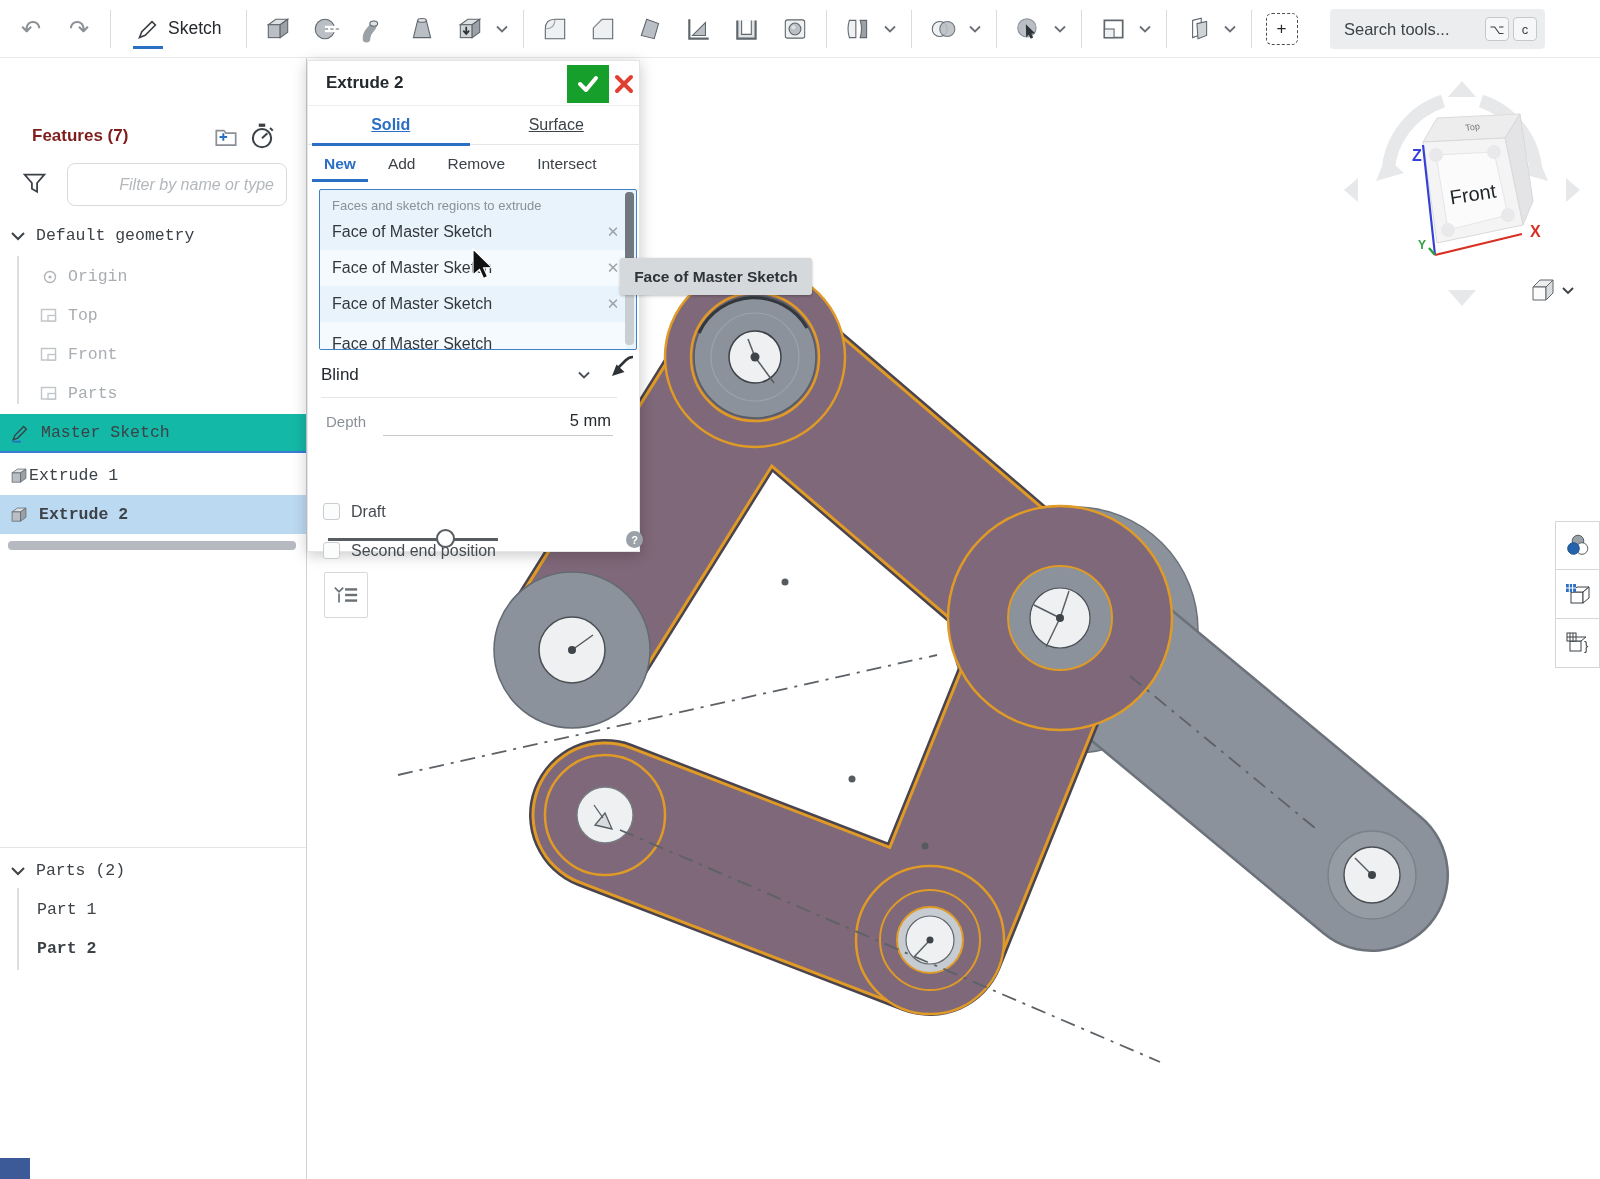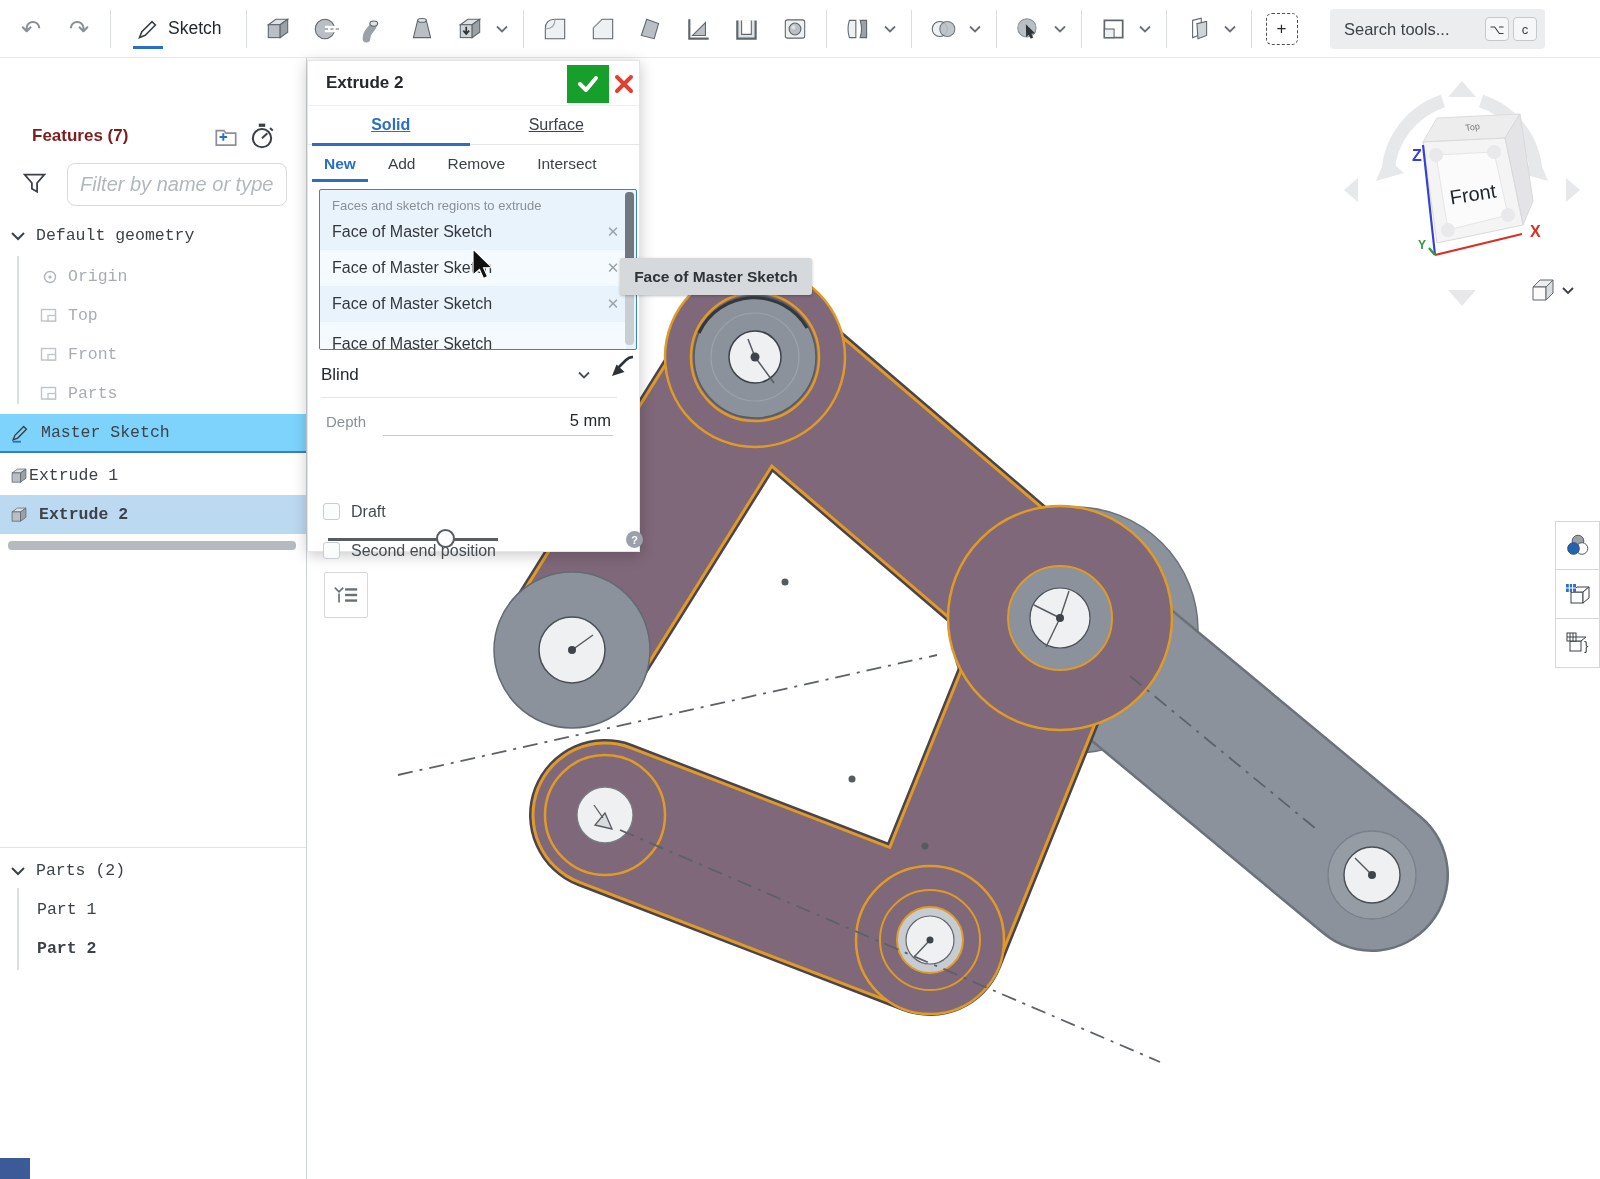--- a/index.html
+++ b/index.html
@@ -23,26 +23,26 @@
     font-size:13px;color:#3c4247;display:flex;align-items:center;justify-content:center;margin-left:4px;}
   .dashplus{width:30px;height:30px;border:1.6px dashed #4a4f55;border-radius:6px;display:flex;
     align-items:center;justify-content:center;font-size:17px;color:#24292e;flex:0 0 auto;cursor:pointer;}
   
   .lpanel{position:absolute;left:0;top:58px;width:307px;bottom:0;background:#fff;
     border-right:1px solid #cfd2d5;z-index:10;box-sizing:border-box;}
   .ptitle{position:absolute;left:32px;top:68px;font-size:17px;font-weight:700;color:#7f1d1d;}
   .filterbox{position:absolute;left:67px;top:105px;width:220px;height:43px;border:1px solid #d8dadc;
     border-radius:8px;box-sizing:border-box;}
   .filterbox input{width:100%;height:100%;border:none;outline:none;background:transparent;
-    font-style:italic;font-size:20px;color:#555;padding:0 12px;box-sizing:border-box;font-family:"Liberation Sans",sans-serif;}
+    font-style:italic;font-size:16px;color:#555;padding:0 12px;box-sizing:border-box;font-family:"Liberation Sans",sans-serif;text-align:right;}
   .filterbox input::placeholder{color:#b3b8bc;}
   .trow{position:absolute;left:0;width:306px;height:39px;display:flex;align-items:center;cursor:pointer;box-sizing:border-box;}
   .trow .lbl{font-size:16.5px;color:#3c4247;font-family:Liberation Mono, monospace;}
   .trow.dis .lbl{color:#a8adb2;}
-  .trow.selA{background:#7dd3fc;border-bottom:2px solid #3a7bd5;}
+  .trow.selA{background:#14b8a6;border-bottom:2px solid #3a7bd5;}
   .trow.selB{background:#bcd9f2;}
   .trow.selB .lbl{font-weight:700;}
   .guide{position:absolute;width:1.5px;background:#dcdfe2;left:17px;}
   .rollback{position:absolute;left:8px;top:483px;width:288px;height:9px;background:#b6bac0;border-radius:4px;cursor:pointer;}
   .pdivider{position:absolute;left:0;top:789px;width:306px;height:1px;background:#e2e4e6;}
   
   .dialog{position:absolute;left:307px;top:60px;width:333px;height:492px;background:#fff;z-index:30;
     box-shadow:0 3px 14px rgba(0,0,0,.22);border:1px solid #e3e5e7;box-sizing:border-box;}
   .dtitle{position:absolute;left:18px;top:12px;font-size:17px;font-weight:700;color:#24292e;}
   .dconfirm{position:absolute;left:259px;top:4px;width:42px;height:38px;background:#16a02b;

